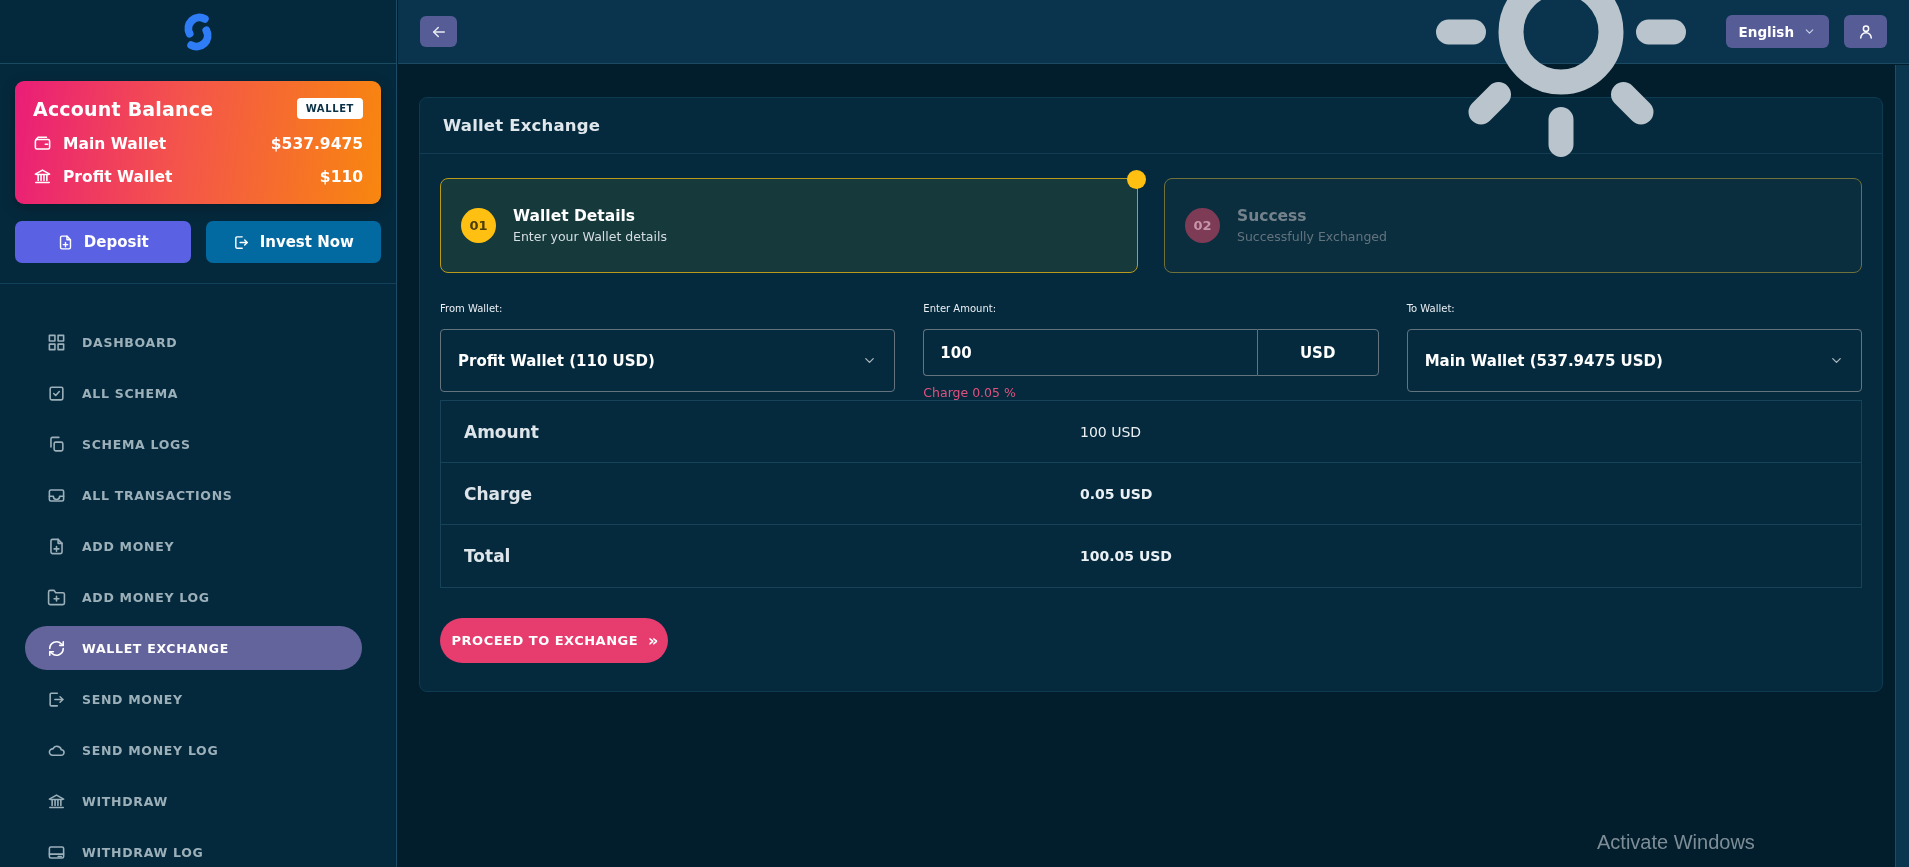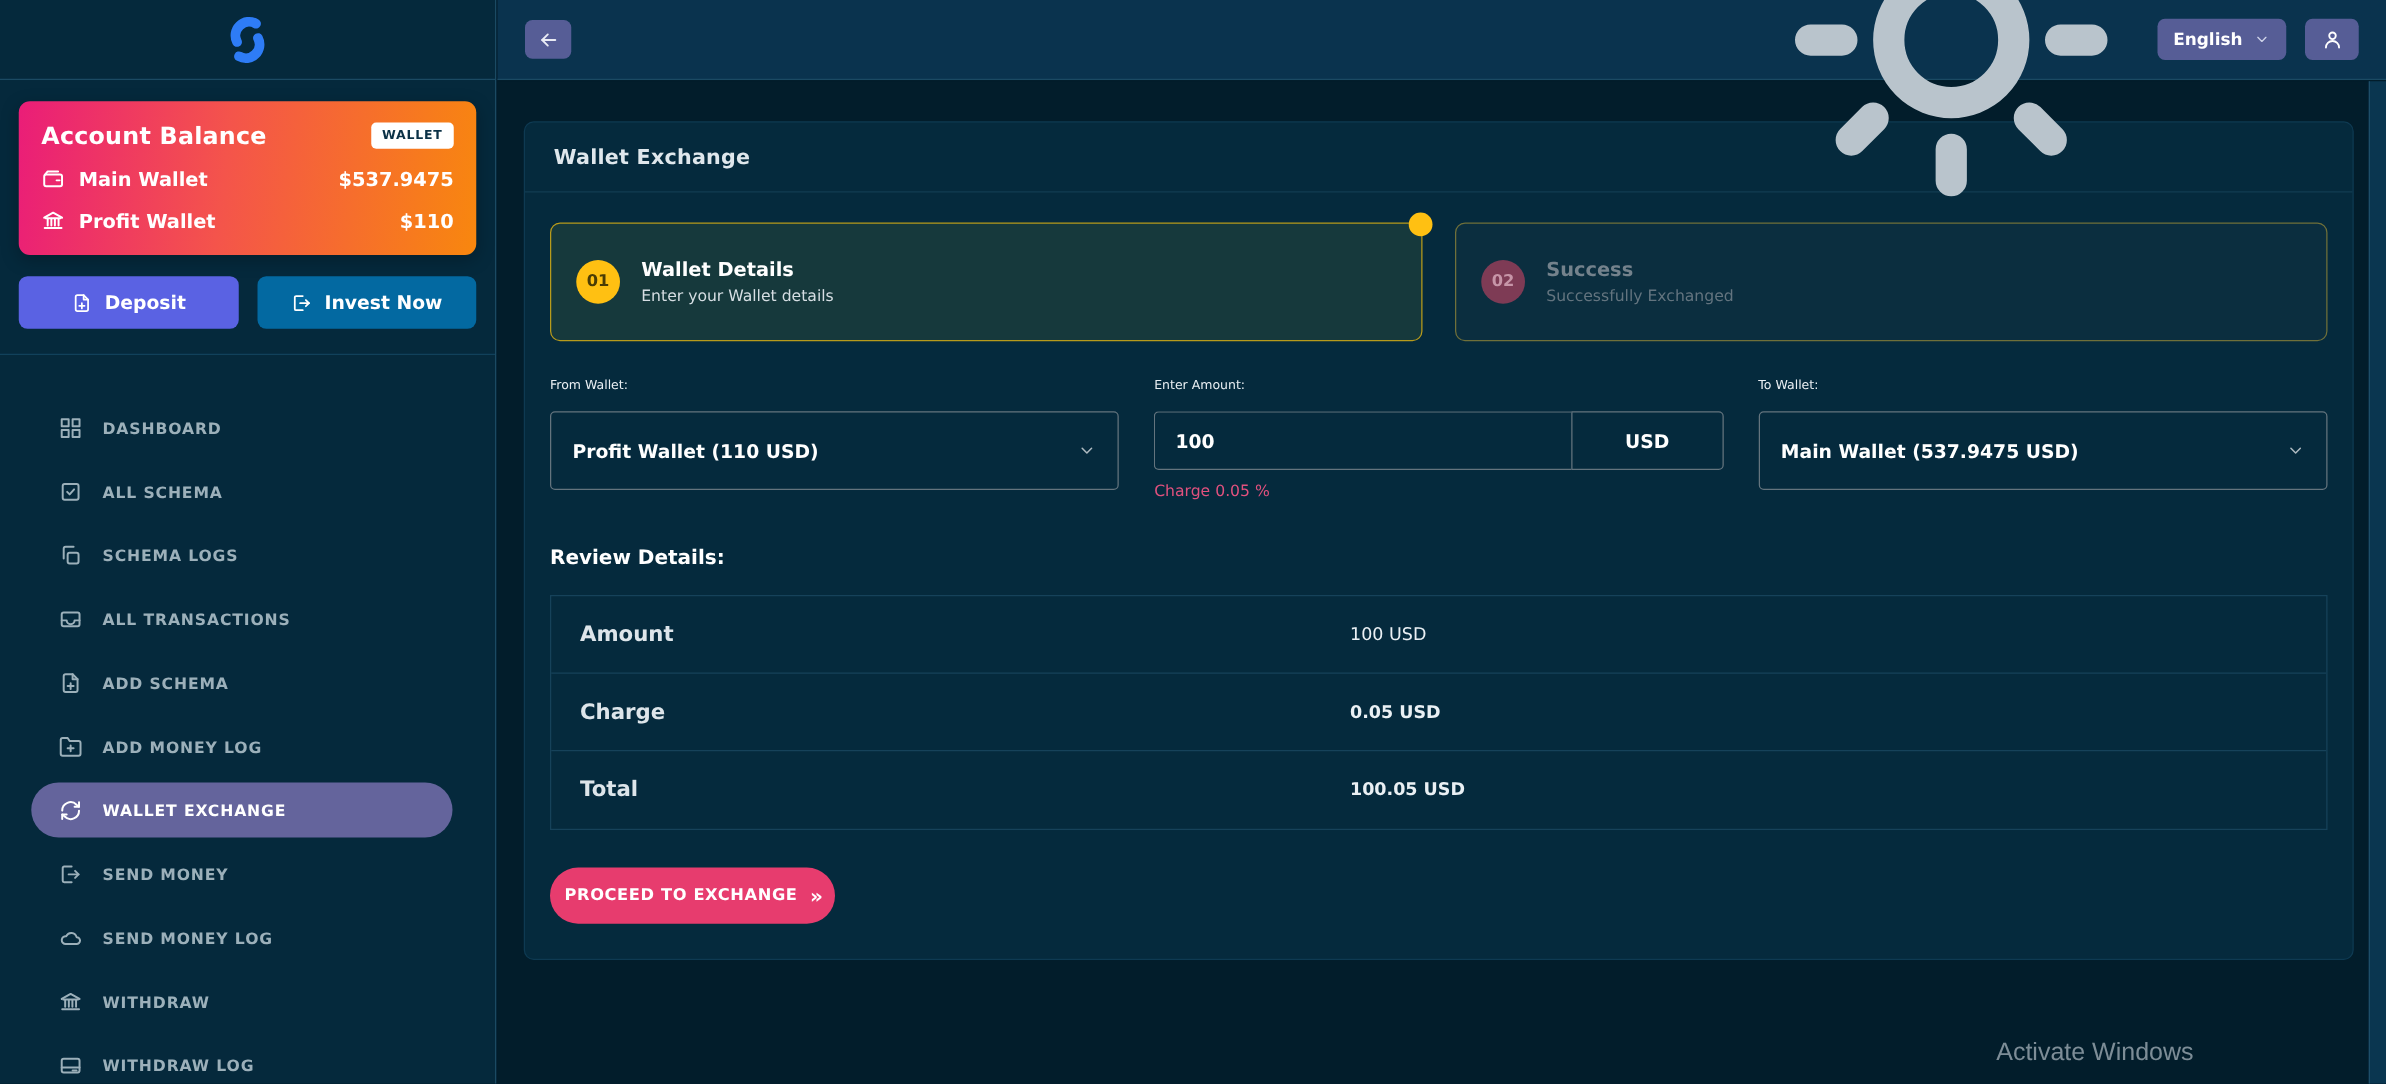--- a/index.html
+++ b/index.html
@@ -287,21 +287,21 @@
     <span>ALL TRANSACTIONS</span>
   </div>
       <div class="menu-item">
     <span class="ico">
           <svg viewBox="0 0 24 24" width="100%" height="100%" fill="none" stroke="currentColor" stroke-width="2" stroke-linecap="round" stroke-linejoin="round">
             <path d="M14 3H7a2 2 0 0 0-2 2v14a2 2 0 0 0 2 2h10a2 2 0 0 0 2-2V8z"></path>
             <path d="M14 3v5h5"></path>
             <path d="M12 12v6M9 15h6"></path>
           </svg>
         </span>
-    <span>ADD SCHEMA</span>
+    <span>ADD MONEY</span>
   </div>
       <div class="menu-item">
     <span class="ico">
           <svg viewBox="0 0 24 24" width="100%" height="100%" fill="none" stroke="currentColor" stroke-width="2" stroke-linecap="round" stroke-linejoin="round">
             <path d="M22 19a2 2 0 0 1-2 2H4a2 2 0 0 1-2-2V5a2 2 0 0 1 2-2h5l2 3h9a2 2 0 0 1 2 2z"></path>
             <path d="M12 10.5v6M9 13.5h6"></path>
           </svg>
         </span>
     <span>ADD MONEY LOG</span>
   </div>
@@ -442,21 +442,20 @@
             <span>Main Wallet (537.9475 USD)</span>
             <span class="ico">
                 <svg viewBox="0 0 24 24" width="100%" height="100%" fill="none" stroke="currentColor" stroke-width="2" stroke-linecap="round" stroke-linejoin="round">
                   <path d="M6 9l6 6 6-6"></path>
                 </svg>
               </span>
           </div>
         </div>
       </div>
 
-      <div class="review-title">Review Details:</div>
       <div class="review-table">
           <div class="review-row">
     <span class="review-label">Amount</span>
     <span class="review-value">100 USD</span>
   </div>
           <div class="review-row">
     <span class="review-label">Charge</span>
     <span class="review-value">0.05 USD</span>
   </div>
           <div class="review-row">

